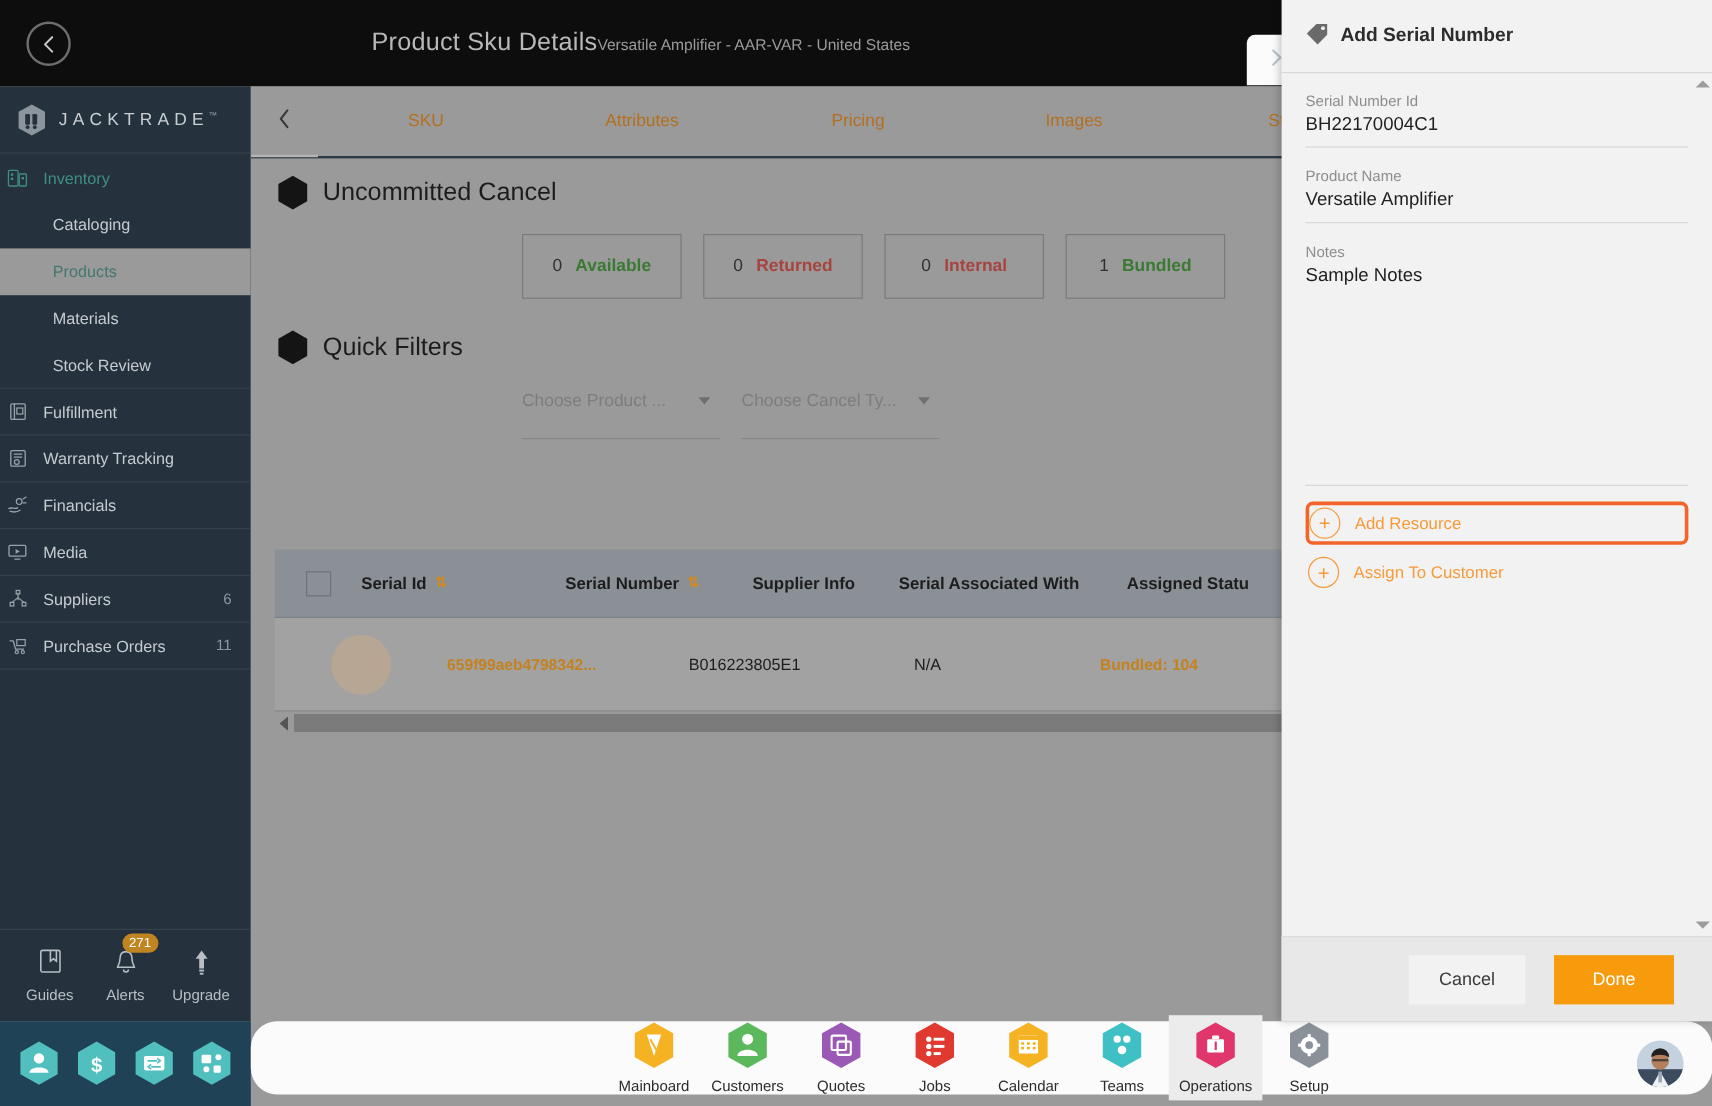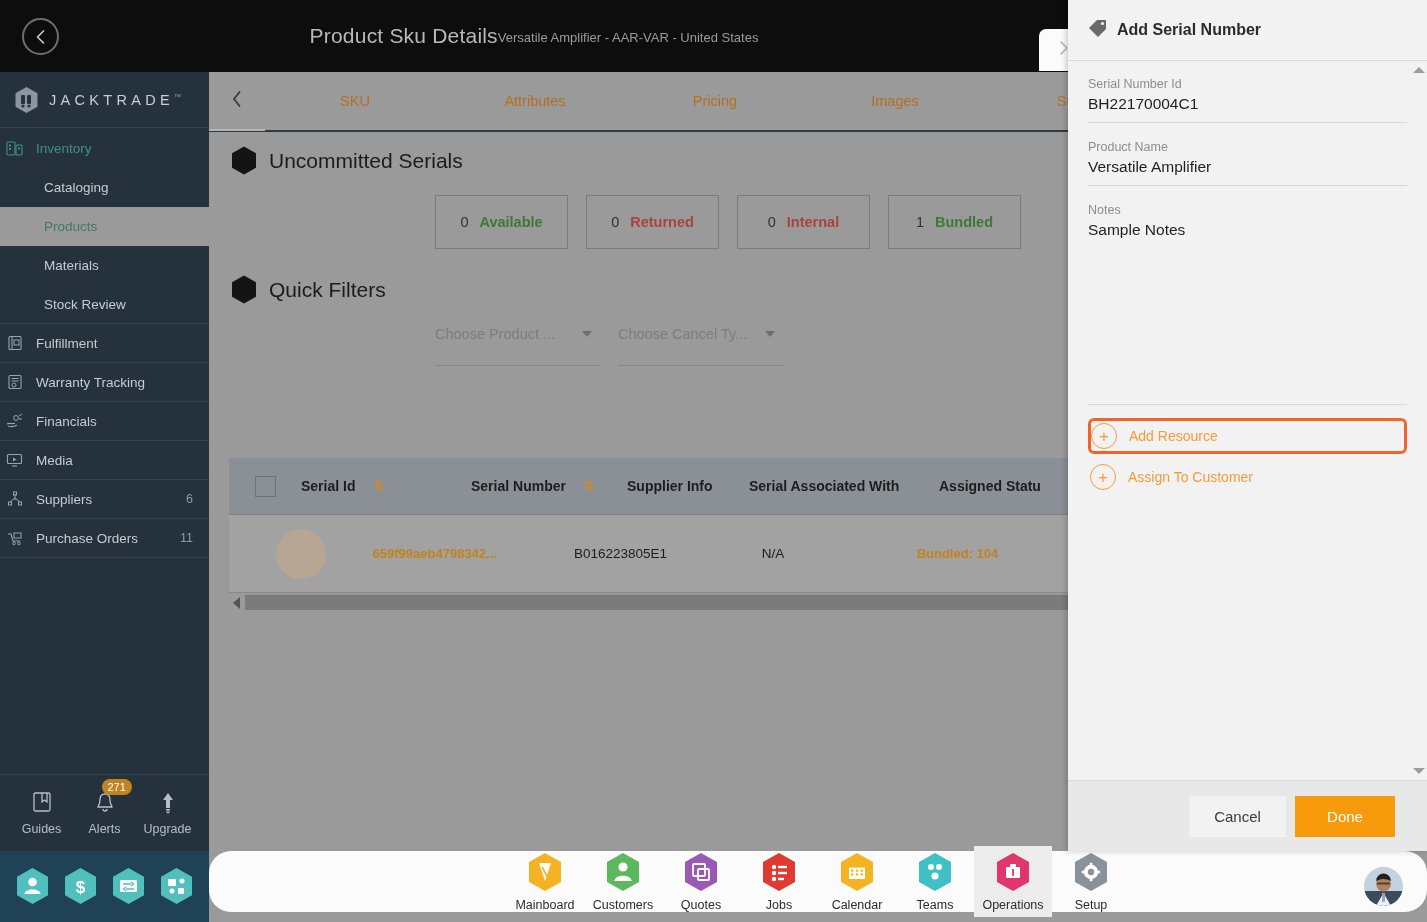--- a/index.html
+++ b/index.html
@@ -158,21 +158,21 @@
   
   .table-wrap {
     position: absolute; left: 20px; top: 386px; width: 1063px;
   }
   .tbl-header {
     display: flex; align-items: center; height: 57px;
     background: #8a9096; border-bottom: 1px solid #7b8187;
   }
   .th {
     font-size: 14px; font-weight: bold; color: #1d1d1d;
-    display: flex; align-items: center; gap: 18px;
+    display: flex; align-items: flex-start; gap: 7px;
   }
   .th-check { width: 72px; display: flex; justify-content: center; }
   .chk-box {
     width: 21px; height: 21px; border: 1px solid #6d7378; background: transparent;
     cursor: pointer;
   }
   .sort-ico { color: #d08b24; font-size: 12px; letter-spacing: -2px; }
   .col-serialid { width: 170px; }
   .col-serialnum { width: 156px; }
   .col-supplier { width: 122px; }
@@ -236,21 +236,21 @@
     position: absolute; right: 2px; top: 6px; bottom: 6px; width: 13px;
     display: flex; flex-direction: column; justify-content: space-between;
     align-items: center; pointer-events: none;
   }
   .tri-up { width:0;height:0;border-left:6px solid transparent;border-right:6px solid transparent;border-bottom:6px solid #9d9d9d; }
   .tri-down { width:0;height:0;border-left:6px solid transparent;border-right:6px solid transparent;border-top:6px solid #9d9d9d; }
 
   .panel-footer {
     height: 71px; background: #e8e8e8;
     display: flex; align-items: center; justify-content: flex-end;
-    gap: 9px; padding-right: 32px; border-top: 1px solid #dcdcdc;
+    gap: 24px; padding-right: 32px; border-top: 1px solid #dcdcdc;
   }
   .btn-cancel {
     width: 97px; height: 41px; background: #f2f2f2; border: none;
     font-size: 15px; color: #3a3a3a; cursor: pointer;
     font-family: "Liberation Sans", sans-serif;
   }
   .btn-done {
     width: 100px; height: 41px; background: #f79a0c; border: none;
     font-size: 15px; color: #fff; cursor: pointer;
     font-family: "Liberation Sans", sans-serif;
@@ -495,21 +495,21 @@
       <div class="tab">Stock</div>
     </div>
 
     <div style="position:absolute; left:0; top:74px; width:1218px;">
       <div class="section-head">
         <span class="hex-bullet">
           <svg width="26" height="29" viewBox="0 0 26 29">
               <polygon points="13,0.5 25,7.3 25,21.7 13,28.5 1,21.7 1,7.3" fill="#141414"></polygon>
             </svg>
         </span>
-        <span class="section-title">Uncommitted Serials</span>
+        <span class="section-title">Uncommitted Cancel</span>
       </div>
 
       <div class="stats-row">
         <div class="stat-card">
           <span class="stat-num">0</span>
           <span class="stat-label" style="color:#3b7a33">Available</span>
         </div>
         <div class="stat-card">
           <span class="stat-num">0</span>
           <span class="stat-label" style="color:#a8443f">Returned</span>

